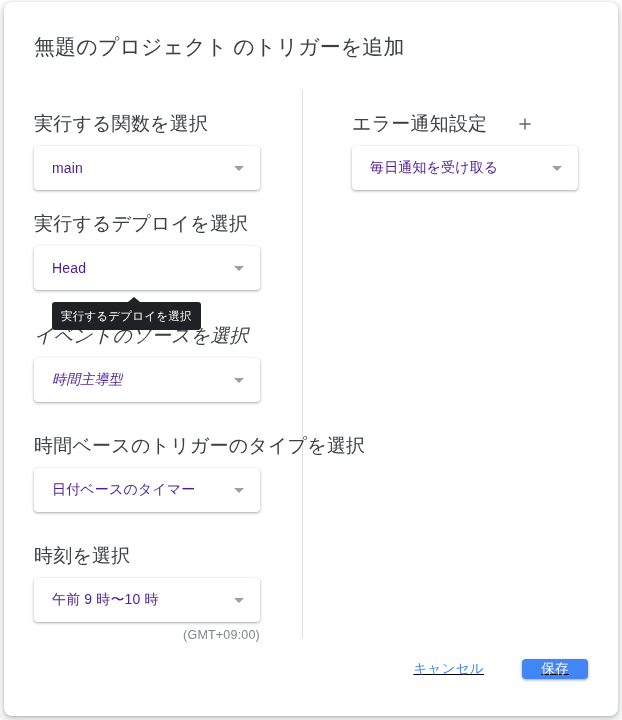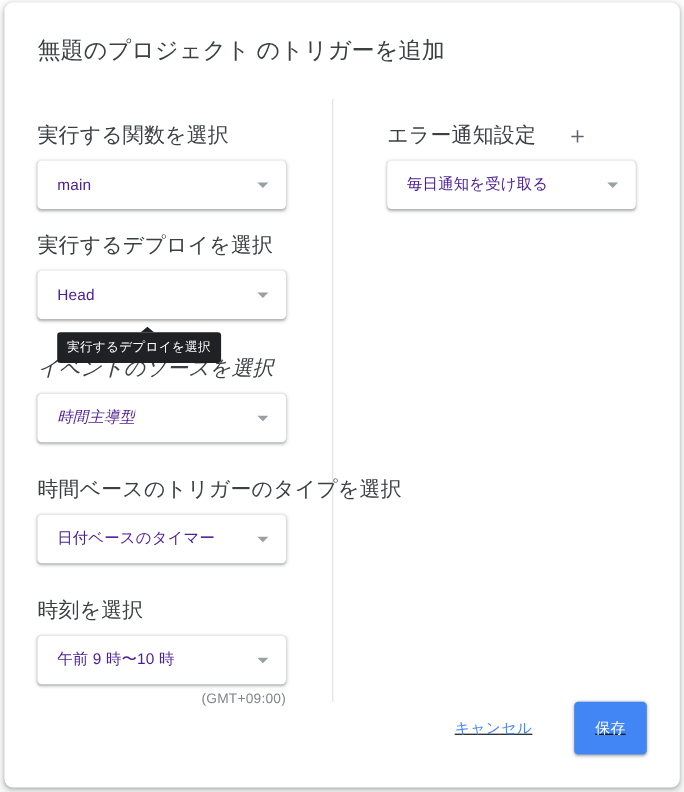--- a/index.html
+++ b/index.html
@@ -186,21 +186,21 @@
   }
   .btn-save {
     margin-left: 26px;
     background: #4285f4;
     color: #ffffff;
     font-size: 13.5px;
     letter-spacing: 0.3px;
     border: none;
     border-radius: 4px;
     width: 66px;
-    height: 48px;
+    height: 20px;
     cursor: pointer;
     font-family: inherit;
     box-shadow: 0 1px 2px 0 rgba(60,64,67,0.30), 0 1px 3px 1px rgba(60,64,67,0.15);
   }
 </style>
 </head>
 <body>
 
 <div class="dialog">
 

